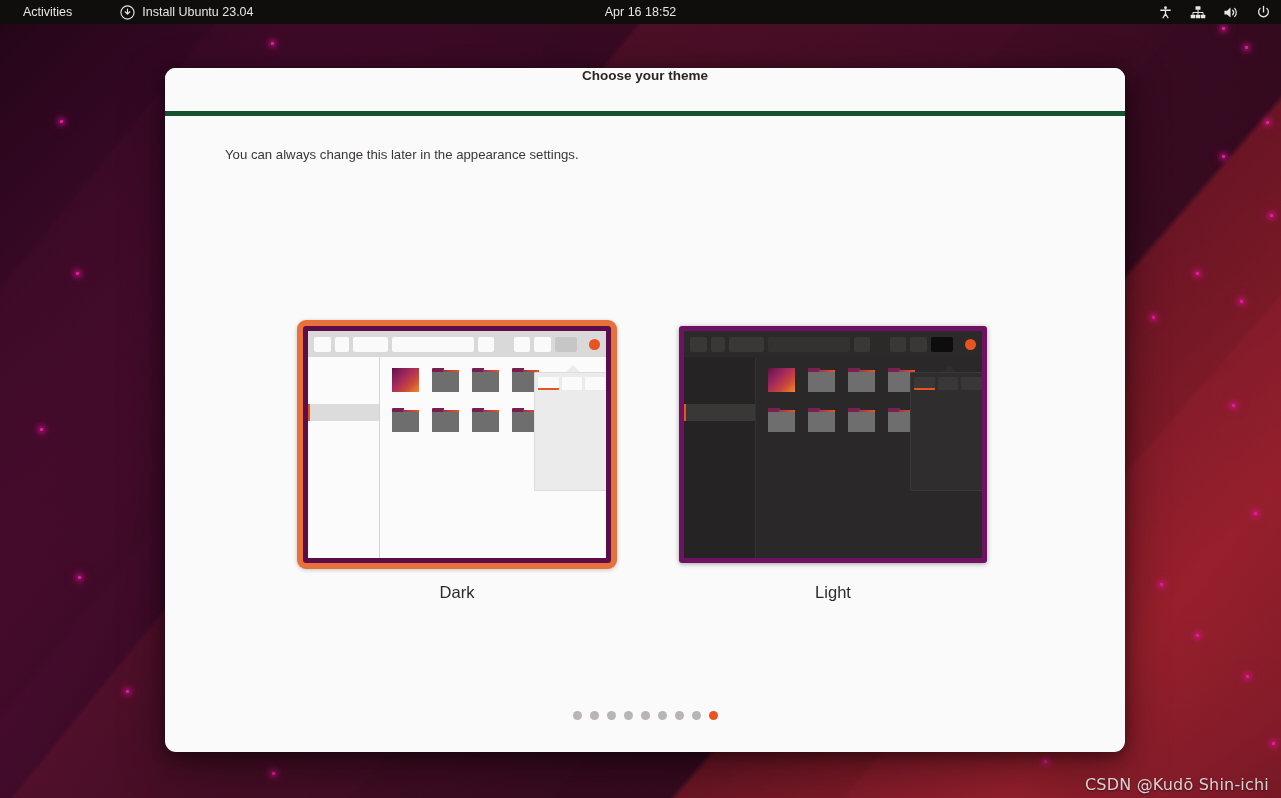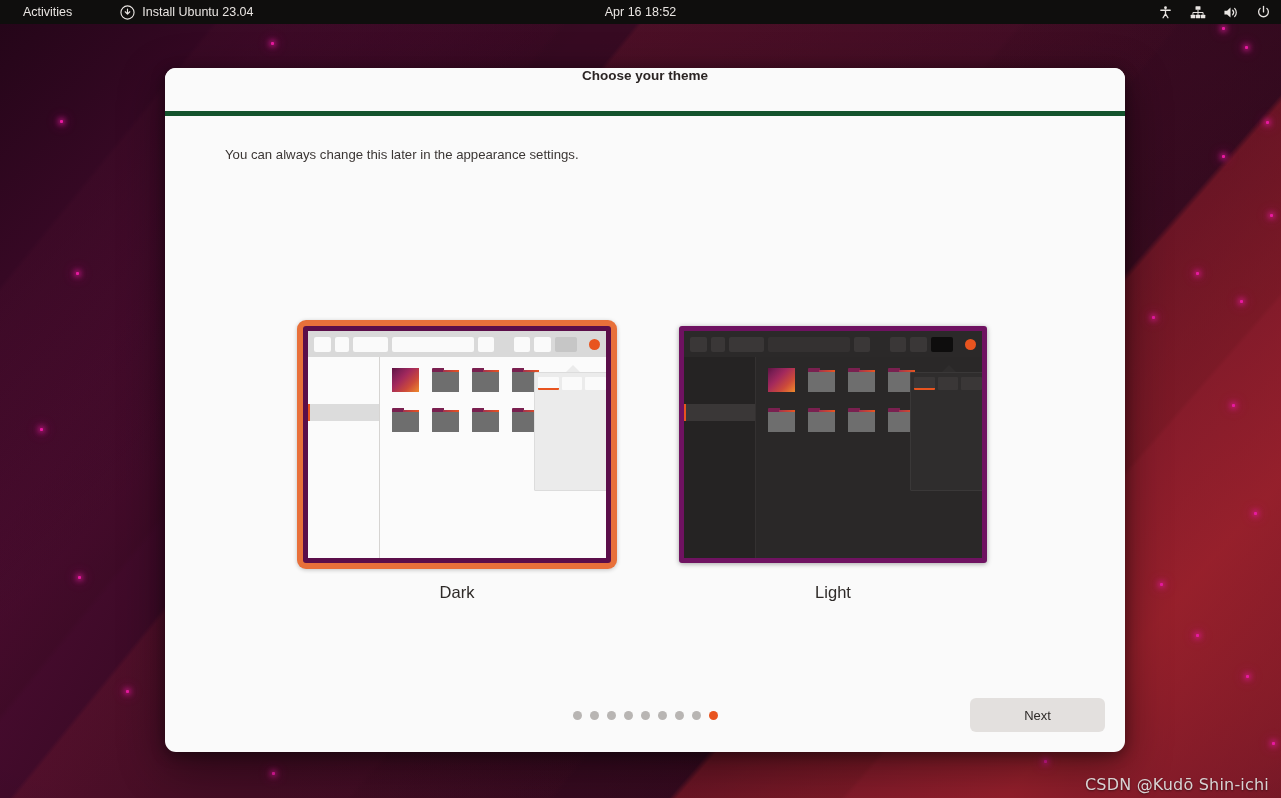--- a/index.html
+++ b/index.html
@@ -671,20 +671,19 @@
           <div class="pdot"></div>
           <div class="pdot"></div>
           <div class="pdot"></div>
           <div class="pdot"></div>
           <div class="pdot"></div>
           <div class="pdot"></div>
           <div class="pdot"></div>
           <div class="pdot active"></div>
         </div>
       <div style="flex:1 1 auto;"></div>
-      <div class="btn filled">Next</div>
     </div>
 
   </div>
 
   <div id="watermark">CSDN @Kudō Shin-ichi</div>
 
 </div>
 
 </body></html>

